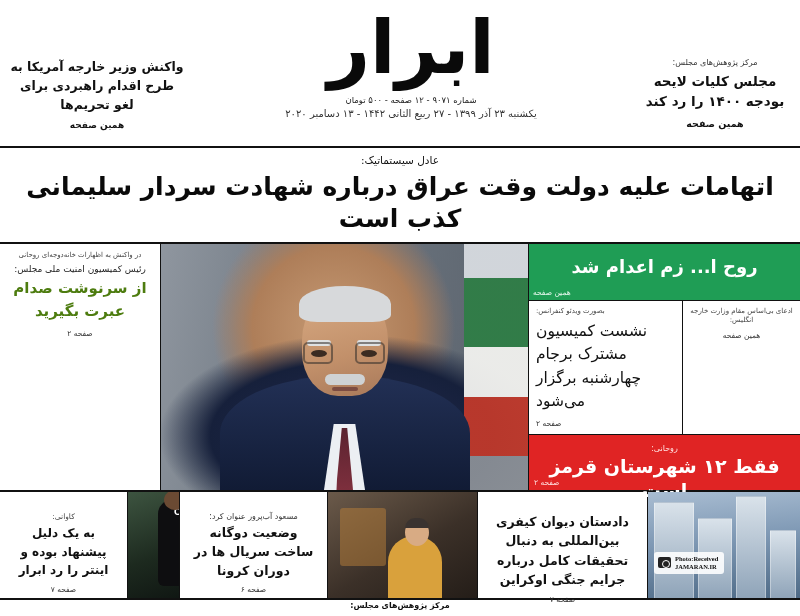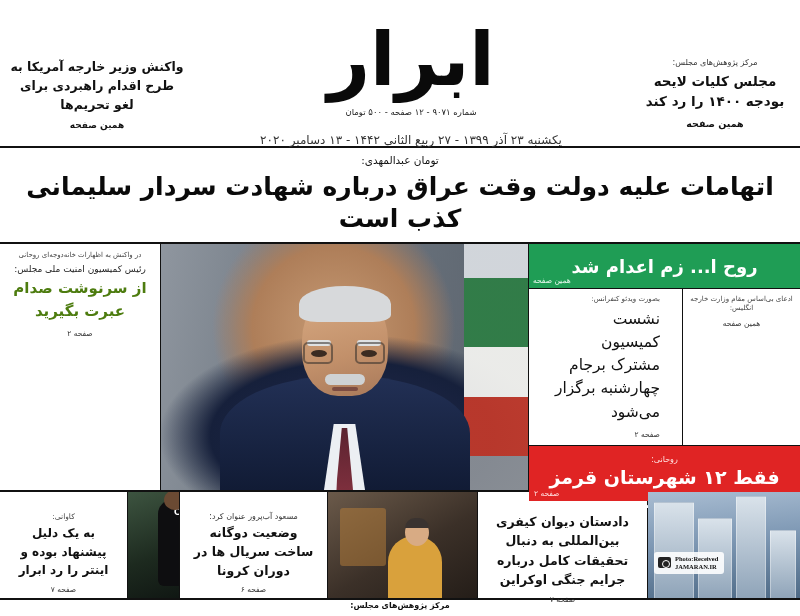--- a/index.html
+++ b/index.html
@@ -45,42 +45,42 @@
     margin-bottom: 6px;
   }
   .mast-right .samepage {
     font-size: 9.5px;
     font-weight: bold;
     color: #111;
   }
   .mast-center {
     flex: 1;
     text-align: center;
-    padding-top: 16px;
+    padding-top: 4px;
     position: relative;
   }
   .logo {
     font-family: "DejaVu Sans", "Liberation Sans", sans-serif;
     font-size: 74px;
     font-weight: bold;
     color: #0a0a0a;
     letter-spacing: -2px;
     line-height: 1.12;
     margin-top: 2px;
   }
   .issueline {
     font-size: 8.5px;
     color: #222;
     margin-top: 6px;
     letter-spacing: 0.2px;
   }
   .dateline {
-    font-size: 12px;
+    font-size: 10px;
     color: #333;
-    margin-top: 16px;
+    margin-top: 3px;
   }
   .mast-left {
     width: 190px;
     padding: 58px 6px 4px 10px;
     text-align: center;
   }
   .mast-left .headline {
     font-size: 12.5px;
     font-weight: bold;
     color: #111;
@@ -153,22 +153,22 @@
     border-top: 1px solid #111;
   }
   .rs-a {
     width: 118px;
     padding: 6px 7px;
     text-align: center;
     border-left: 1px solid #111;
   }
   .rs-b {
     flex: 1;
-    padding: 6px 22px;
-    text-align: right;
+    padding: 6px 7px;
+    text-align: left;
   }
   .mini-kicker {
     font-size: 7px;
     color: #444;
     margin-bottom: 4px;
     line-height: 1.3;
   }
   .rs-a .t {
     font-size: 15px;
     font-weight: bold;
@@ -425,21 +425,21 @@
     </div>
 
     <div class="mast-left">
       <div class="headline">واکنش وزیر خارجه آمریکا به طرح اقدام راهبردی برای لغو تحریم‌ها</div>
       <div class="samepage">همین صفحه</div>
     </div>
 
   </div>
 
   <div class="lead">
-    <div class="byline">تومان عبدالمهدی:</div>
+    <div class="byline">عادل سیستماتیک:</div>
     <div class="title">اتهامات علیه دولت وقت عراق درباره شهادت سردار سلیمانی کذب است</div>
   </div>
 
   <div class="grid">
 
     <div class="col-right">
 
       <div class="greenbox">
         <div class="t">روح ا... زم اعدام شد</div>
         <div class="sp">همین صفحه</div>

